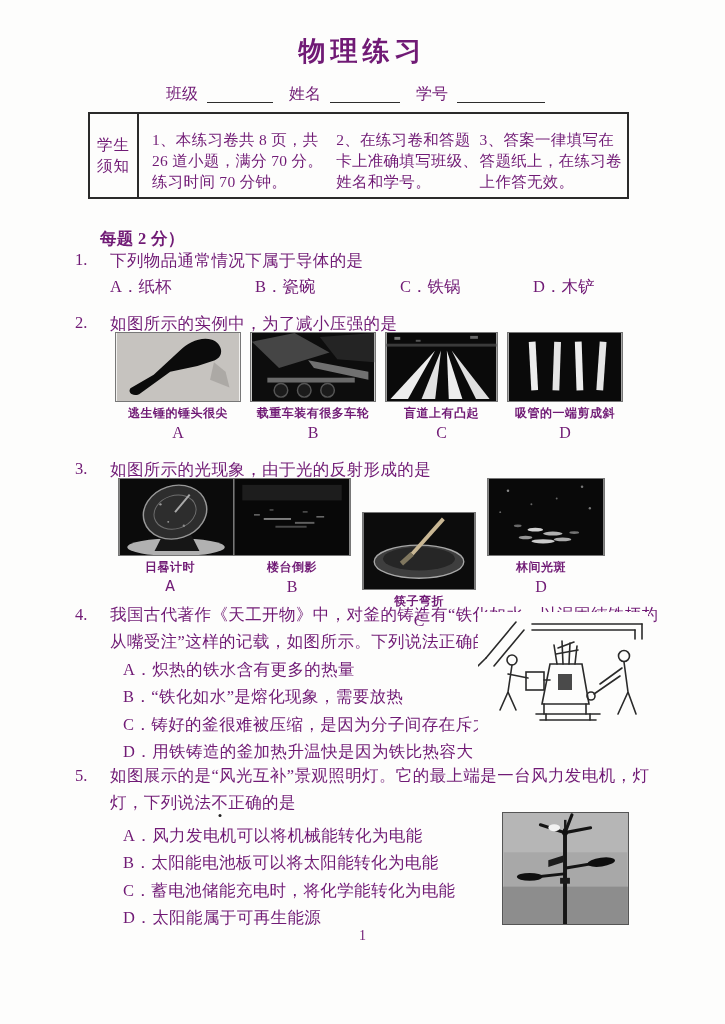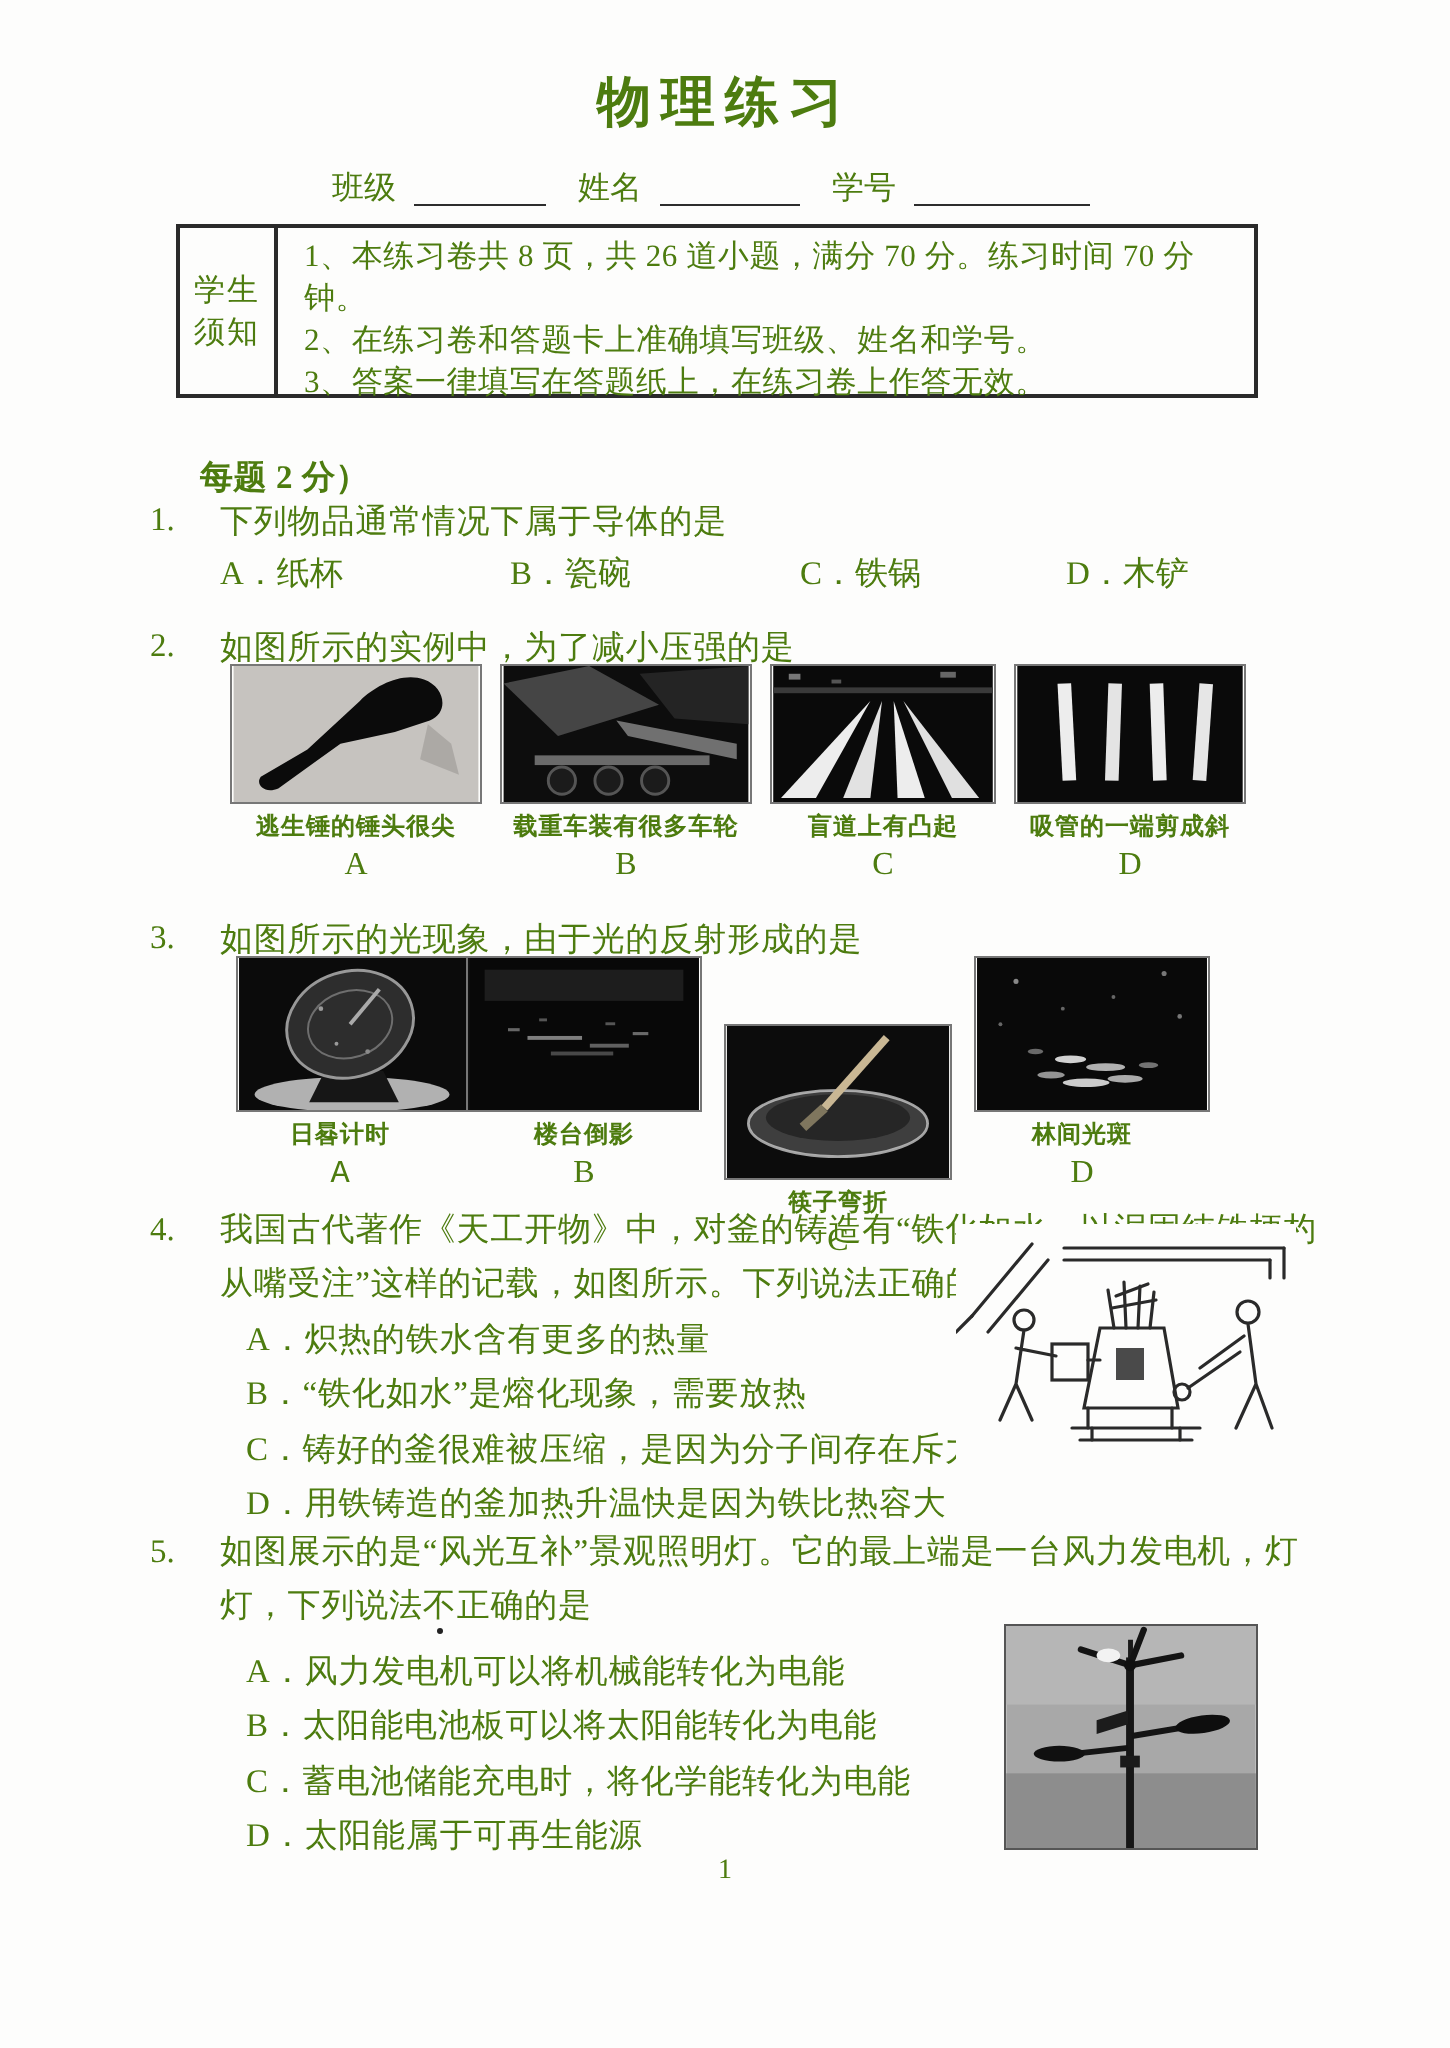--- a/index.html
+++ b/index.html
@@ -1,28 +1,28 @@
 <!DOCTYPE html>
 <html><head>
 <meta charset="utf-8">
 <style>
   * { box-sizing: border-box; }
   body { margin:0; background:#ffffff; }
   .page {
     position:relative; width:725px; height:1024px; background:#fdfdfc;
-    font-family:"Liberation Serif","DejaVu Serif",serif; color:#4d7c0f; overflow:hidden;
+    font-family:"Liberation Serif","DejaVu Serif",serif; color:#701a75; overflow:hidden;
   }
   .abs { position:absolute; }
   .title { left:0; top:33px; width:100%; text-align:center; font-size:27px; font-weight:700; letter-spacing:5px; }
   .fields { left:166px; top:84px; font-size:16px; display:flex; align-items:flex-end; white-space:nowrap; }
   .fline { display:inline-block; border-bottom:1.6px solid #2d2d2d; height:16px; margin:0 16px 2px 9px; }
   .w1 { width:66px; } .w2 { width:70px; } .w3 { width:88px; }
   .notice { left:88px; top:112px; width:541px; height:87px; border:2px solid #2a2a2a; display:flex; font-size:15.5px; }
   .notice-side { width:49px; border-right:2px solid #2a2a2a; display:flex; flex-direction:column; justify-content:center; align-items:center; letter-spacing:1px; }
-  .notice-body { flex:1; display:flex; flex-direction:column; justify-content:flex-start; padding:4px 4px 4px 13px; letter-spacing:0.3px; }
+  .notice-body { flex:1; display:flex; flex-direction:row; justify-content:flex-start; padding:16px 4px 4px 13px; letter-spacing:0.3px; }
   .sec { font-size:16.5px; font-weight:700; letter-spacing:0.3px; white-space:nowrap; }
   .qrow { display:flex; white-space:nowrap; }
   .qnum { width:35px; flex:0 0 35px; font-size:16.5px; }
   .qtext { font-size:16.5px; letter-spacing:0.4px; }
   .qline { font-size:16.5px; letter-spacing:0.4px; line-height:27.4px; white-space:nowrap; }
   .qopt { padding-left:13px; }
   .optspread { display:flex; font-size:16.5px; white-space:nowrap; }
   .optspread span:nth-child(1){ width:145px; }
   .optspread span:nth-child(2){ width:145px; }
   .optspread span:nth-child(3){ width:133px; }

